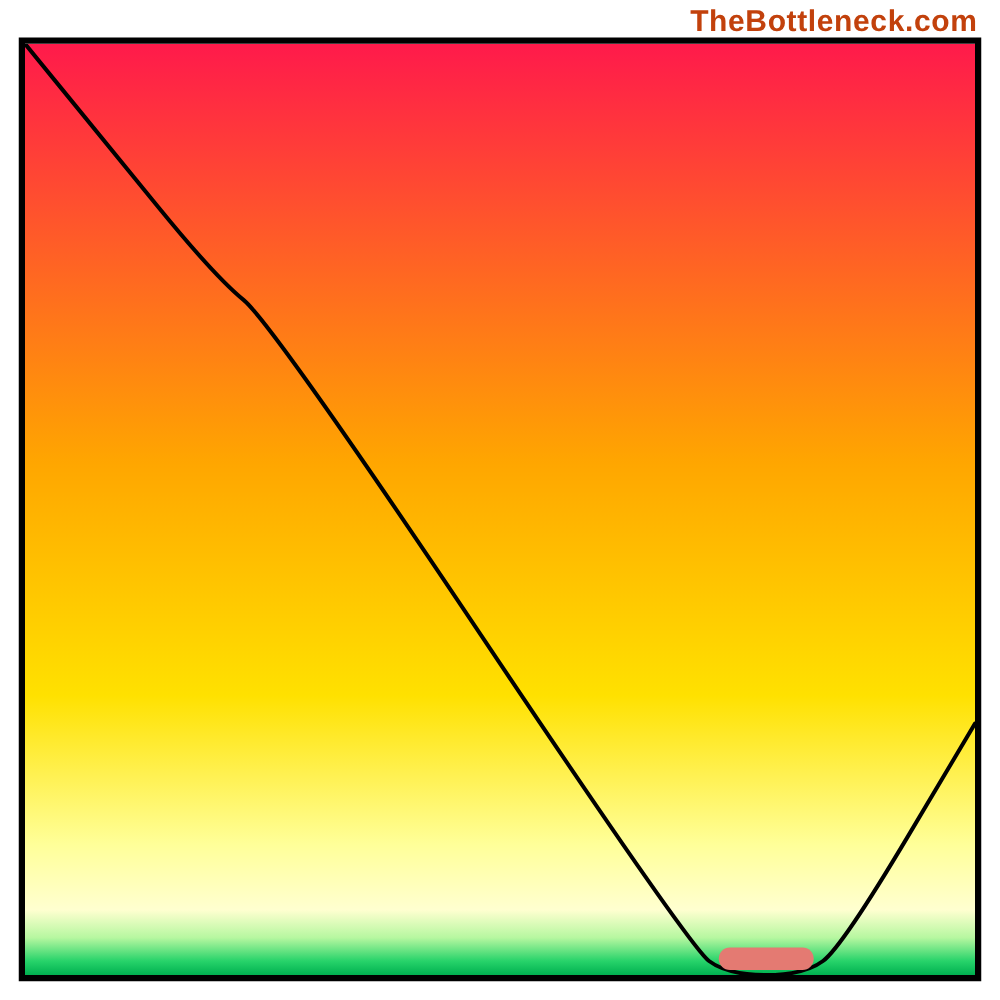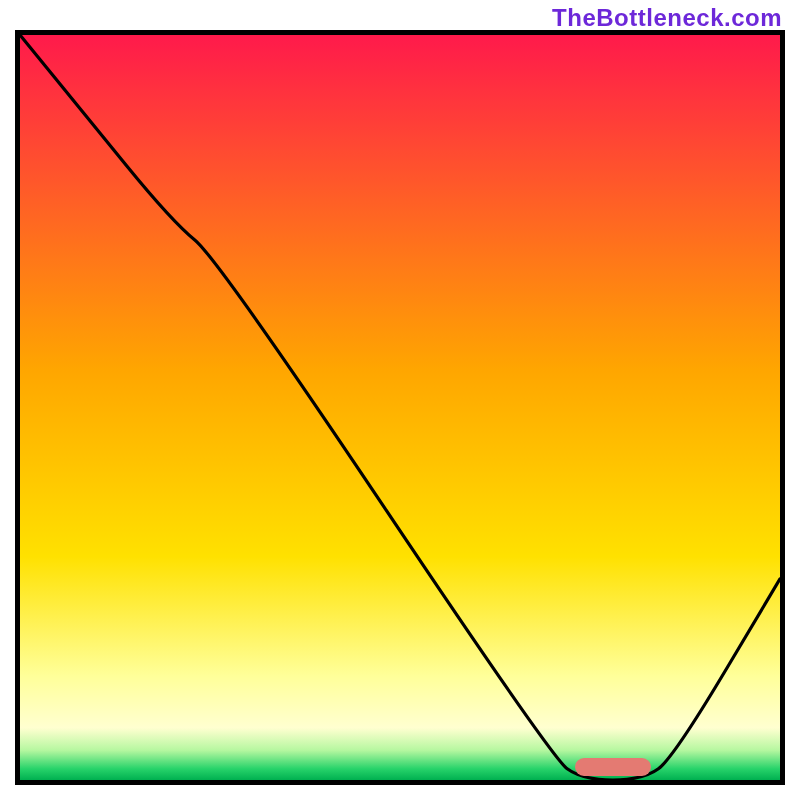--- a/index.html
+++ b/index.html
@@ -14,21 +14,21 @@
     position: relative;
     width: 800px;
     height: 800px;
   }
   .watermark {
     position: absolute;
     top: 4px;
     right: 18px;
     font-size: 24px;
     font-weight: bold;
-    color: #6d28d9;
+    color: #c2410c;
     letter-spacing: 0.5px;
   }
   .plot-outer {
     position: absolute;
     left: 15px;
     top: 30px;
     width: 770px;
     height: 755px;
     box-sizing: border-box;
     border: 5px solid #000;

